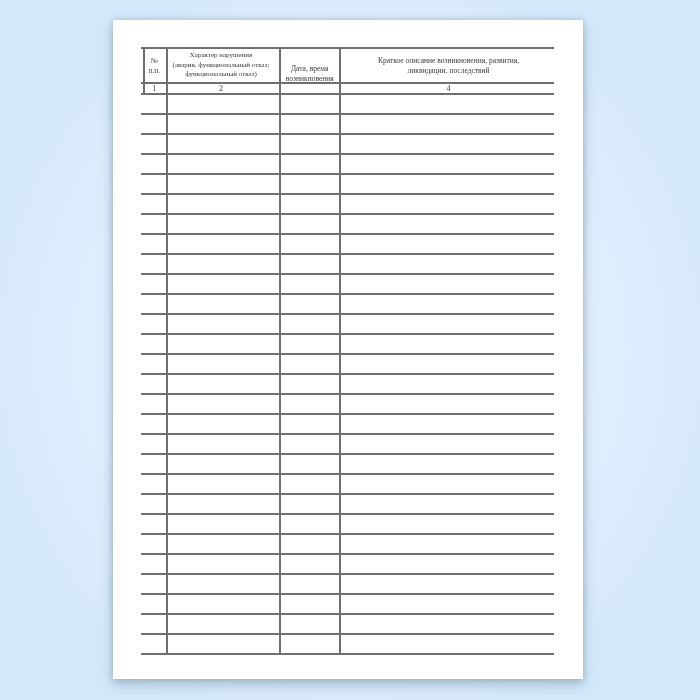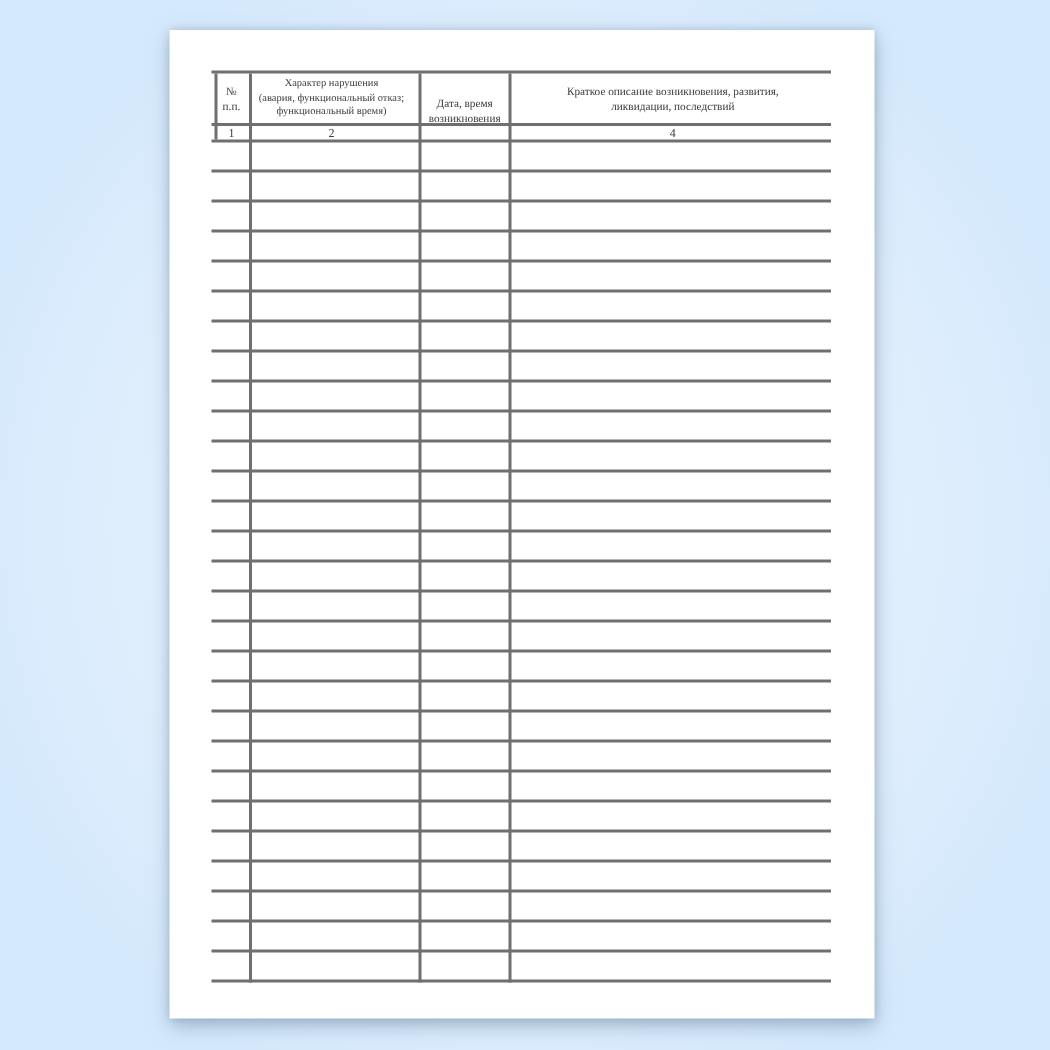--- a/index.html
+++ b/index.html
@@ -102,21 +102,21 @@
       <div class="vline vline-sep3"></div>
 
       <div class="row header-row">
         <div class="cell c1">
           <span class="hline">№</span>
           <span class="hline">п.п.</span>
         </div>
         <div class="cell c2">
           <span class="hline">Характер нарушения</span>
           <span class="hline">(авария, функциональный отказ;</span>
-          <span class="hline">функциональный время)</span>
+          <span class="hline">функциональный отказ)</span>
         </div>
         <div class="cell c3">
           <span class="hline">Дата, время</span>
           <span class="hline">возникновения</span>
         </div>
         <div class="cell c4">
           <span class="hline">Краткое описание возникновения, развития,</span>
           <span class="hline">ликвидации, последствий</span>
         </div>
       </div>

